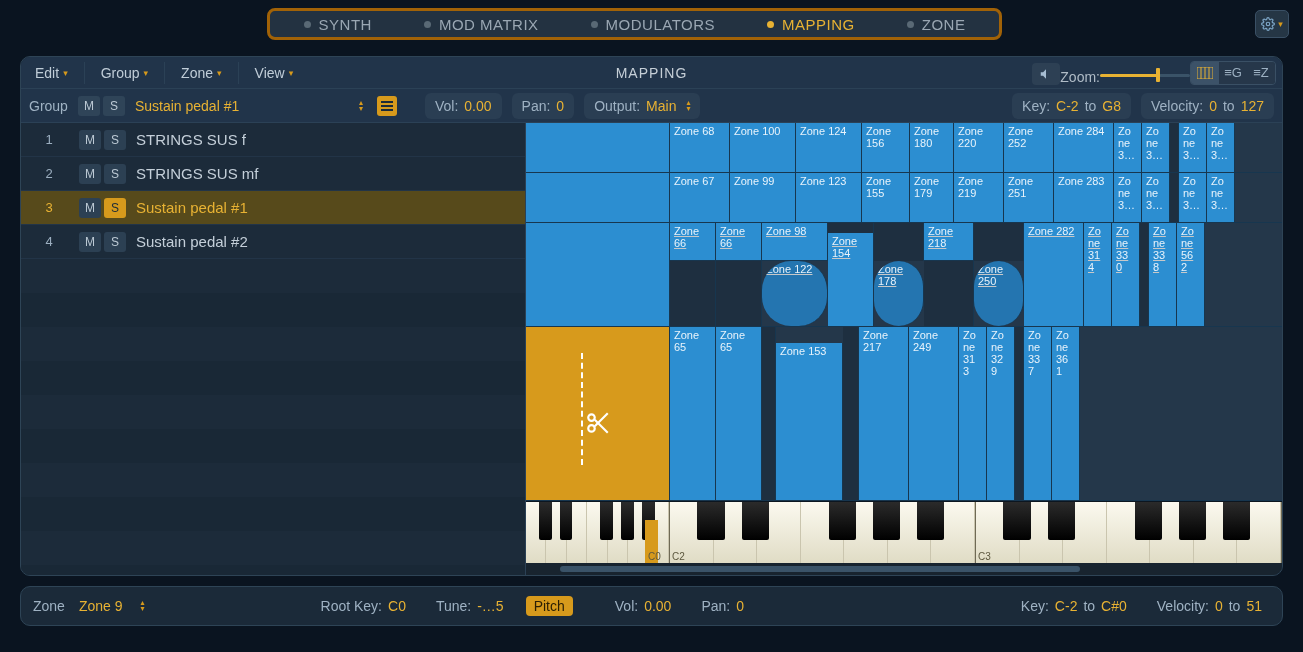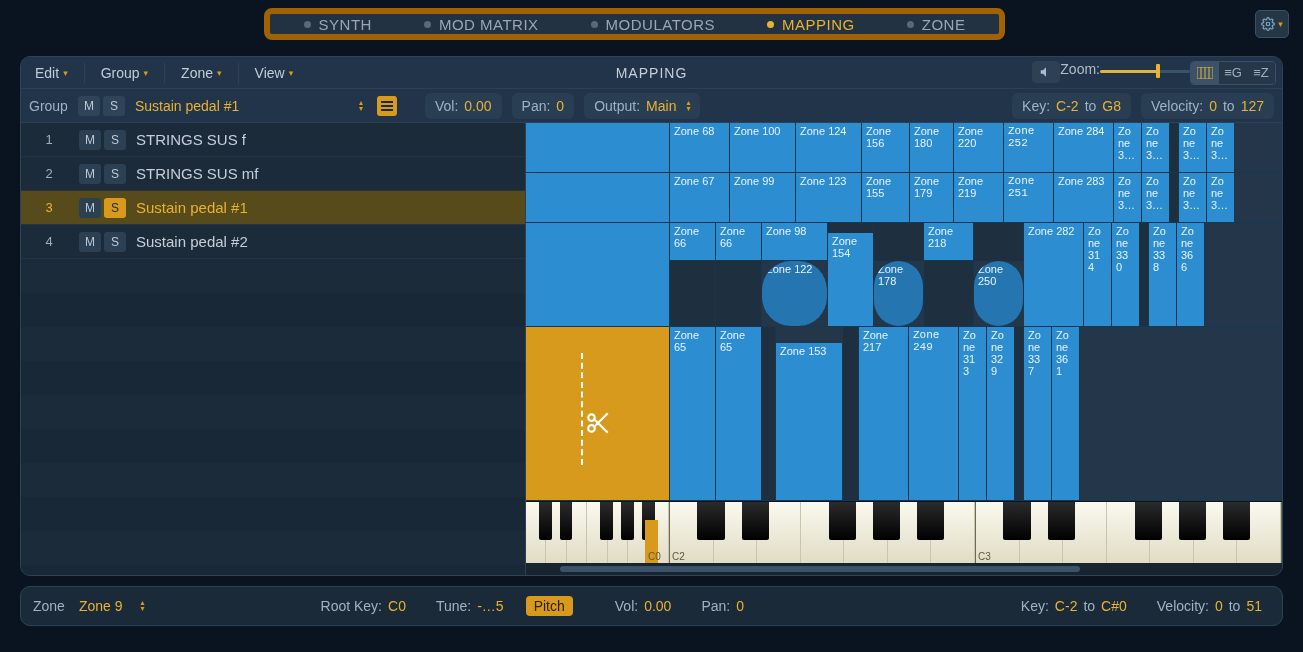--- a/index.html
+++ b/index.html
@@ -1,37 +1,37 @@
 <!DOCTYPE html>
 <html><head>
   <meta charset="utf-8">
   <style>
     * { margin: 0; padding: 0; box-sizing: border-box; font-family: -apple-system, "Helvetica Neue", Arial, sans-serif; }
     body { background: #0a1420; width: 1303px; height: 652px; overflow: hidden; font-size: 13px; color: #c8c8c8; user-select: none; }
 
     
     .top-tabs-wrap { height: 48px; display: flex; align-items: center; padding: 0 14px; }
     .top-tabs { flex: 1; display: flex; justify-content: center; }
-    .tab-pill { background: #233241; border: 6px solid #a16207; border-radius: 8px; display: flex; align-items: center; height: 32px; padding: 0 8px; }
+    .tab-pill { background: #233241; border: 3px solid #a16207; border-radius: 8px; display: flex; align-items: center; height: 32px; padding: 0 8px; }
     .tab { display: flex; align-items: center; gap: 8px; padding: 0 26px; color: #9aa7b3; cursor: pointer; height: 100%; font-size: 15px; letter-spacing: 0.5px; }
     .tab .dot { width: 7px; height: 7px; border-radius: 50%; background: #596975; }
     .tab.active { color: #e8b233; }
     .tab.active .dot { background: #e8b233; }
     .gear-btn { width: 34px; height: 28px; background: #253645; border: 1px solid #3a5065; border-radius: 5px; display: flex; align-items: center; justify-content: center; gap: 3px; cursor: pointer; }
 
     
     .panel { margin: 8px 20px 0 20px; background: #1b2a39; border: 1px solid #2e4456; border-radius: 10px; height: 520px; display: flex; flex-direction: column; overflow: hidden; }
 
     
     .toolbar { display: flex; align-items: center; height: 32px; background: #21344a; border-bottom: 1px solid #2b4156; padding: 0 6px; gap: 4px; font-size: 14px; }
     .toolbar .sep { width: 1px; height: 22px; background: #2b4156; margin: 0 4px; }
     .menu { display: flex; align-items: center; gap: 4px; padding: 0 8px; height: 26px; color: #c0cdd8; cursor: pointer; }
     .menu .ch { color: #d79a1c; font-size: 9px; }
     .title-center { position: absolute; left: 50%; transform: translateX(-50%); color: #c6cfd7; font-size: 14px; letter-spacing: 1px; }
-    .right-tools { margin-left: auto; display: flex; align-items: flex-start; }
+    .right-tools { margin-left: auto; display: flex; align-items: flex-end; }
     .speaker-btn { width: 28px; height: 22px; background: #2d4054; border-radius: 4px; display: flex; align-items: center; justify-content: center; cursor: pointer; }
     .zoom-lbl { color: #b0bcc7; }
     .zoom-slider { width: 90px; height: 20px; position: relative; }
     .zoom-slider .track { position: absolute; top: 9px; left: 0; right: 0; height: 3px; background: #3a5368; border-radius: 2px; }
     .zoom-slider .fill { position: absolute; top: 9px; left: 0; width: 60px; height: 3px; background: #e8b233; border-radius: 2px; }
     .zoom-slider .handle { position: absolute; top: 3px; left: 56px; width: 4px; height: 14px; background: #e8b233; border-radius: 1px; cursor: pointer; }
     .mode-btns { display: flex; gap: 0; border: 1px solid #3a5065; border-radius: 4px; overflow: hidden; }
     .mode-btn { width: 28px; height: 22px; background: #26374a; display: flex; align-items: center; justify-content: center; cursor: pointer; font-size: 13px; color: #9cb0c2; }
     .mode-btn.active { background: #3c5268; color: #e8b233; }
 
@@ -73,21 +73,21 @@
     .zcell.gap { background: #1e2f40; }
     
     .cw1 { width: 144px; }
     .cw0a { width: 46px; }
     .cw0b { width: 46px; }
     .cw2 { width: 60px; }
     .cw3 { width: 66px; }
     .cw4 { width: 48px; }
     .cw5 { width: 44px; }
     .cw6 { width: 50px; }
-    .cw7 { width: 50px; font-family: Liberation Mono, monospace; }
+    .cw7 { width: 50px; }
     .cw9 { width: 60px; }
     .cws { width: 28px; }
     .cwsg { width: 3px; }
 
     
     .keyboard { height: 62px; background: #f1efe8; border-top: 1px solid #0c1620; position: relative; display: flex; }
     .oct { flex: 1; position: relative; border-right: 1px solid #6f6a55; }
     .white-keys { display: flex; height: 100%; }
     .white-keys div { flex: 1; border-right: 1px solid #cac5ae; background: linear-gradient(#fbf9ef, #e0dcc5); }
     .black-keys { position: absolute; top: 0; left: 0; right: 0; height: 38px; }
@@ -322,21 +322,21 @@
           <div class="zcell cw6">Zone 219</div>
           <div class="zcell cw7">Zone 251</div>
           <div class="zcell cw9">Zone 283</div>
           <div class="zcell cws">Zo ne 3…</div>
           <div class="zcell cws">Zo ne 3…</div>
           <div class="zcell cwsg gap"></div>
           <div class="zcell cws">Zo ne 3…</div>
           <div class="zcell cws">Zo ne 3…</div>
         </div>
 
-        <div class="zrow" style="flex:0 0 104px;position:relative;">
+        <div class="zrow" style="flex:0 0 104px;position:relative;text-decoration:underline;">
           <div class="zcell cw1"></div>
           <div style="display:flex;flex-direction:column;width:46px;">
             <div class="zcell" style="flex:0 0 38px;border-bottom:1px solid #17364f;">Zone 66</div>
             <div class="zcell gap" style="flex:1;"></div>
           </div>
           <div style="display:flex;flex-direction:column;width:46px;">
             <div class="zcell" style="flex:0 0 38px;border-bottom:1px solid #17364f;">Zone 66</div>
             <div class="zcell gap" style="flex:1;"></div>
           </div>
           <div style="display:flex;flex-direction:column;width:66px;justify-content:space-between;">
@@ -357,21 +357,21 @@
           </div>
           <div style="display:flex;flex-direction:column;width:50px;">
             <div class="zcell gap" style="flex:0 0 38px;"></div>
             <div class="zcell dark" style="flex:1;">Zone 250</div>
           </div>
           <div class="zcell cw9">Zone 282</div>
           <div class="zcell cws">Zo ne 31 4</div>
           <div class="zcell cws">Zo ne 33 0</div>
           <div class="zcell cwsg gap"></div>
           <div class="zcell cws">Zo ne 33 8</div>
-          <div class="zcell cws">Zo ne 36 6</div>
+          <div class="zcell cws">Zo ne 56 2</div>
         </div>
 
         <div class="zrow" style="flex:1;position:relative;">
           <div class="zcell sel cw1"></div>
           <div class="zcell cw0a">Zone 65</div>
           <div class="zcell cw0b">Zone 65</div>
           <div class="zcell gap" style="width:14px;"></div>
           <div class="zcell" style="width:67px;margin-top:16px;">Zone 153</div>
           <div class="zcell gap" style="width:16px;"></div>
           <div class="zcell cw6">Zone 217</div>

